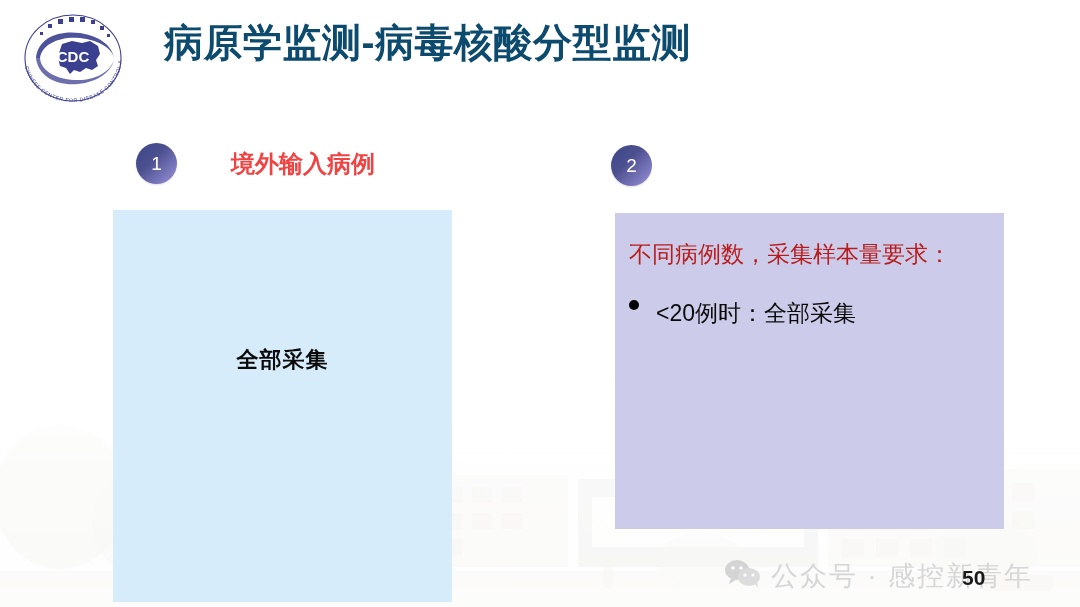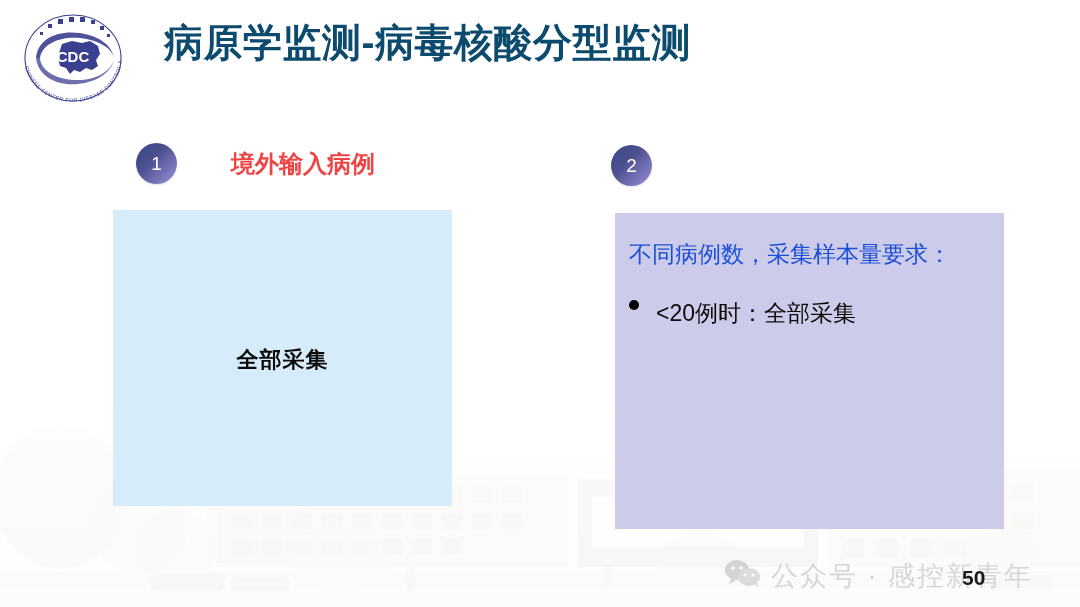--- a/index.html
+++ b/index.html
@@ -101,21 +101,21 @@
   }
   .section-head.left  .section-label { margin-left: 54px; }
   .section-head.right .section-label { margin-left: 35px; }
 
   
   .panel-blue {
     position: absolute;
     left: 113px;
     top: 210px;
     width: 339px;
-    height: 296px;
+    height: 392px;
     background: #d6ecfb;
     display: flex;
     align-items: flex-start;
     justify-content: center;
   }
   .panel-blue-text {
     margin-top: 135px;
     font-size: 22px;
     font-weight: bold;
     color: #0b0b0b;
@@ -131,21 +131,21 @@
     height: 316px;
     background: #ccccea;
     padding: 0;
     box-sizing: border-box;
   }
   .panel-intro {
     position: absolute;
     left: 14px;
     top: 26px;
     font-size: 23px;
-    color: #1d4ed8;
+    color: #b91c1c;
     white-space: nowrap;
     text-align: right;
   }
   .bullet-list {
     position: absolute;
     left: 14px;
     top: 76px;
     right: 8px;
   }
   .bullet-item {

